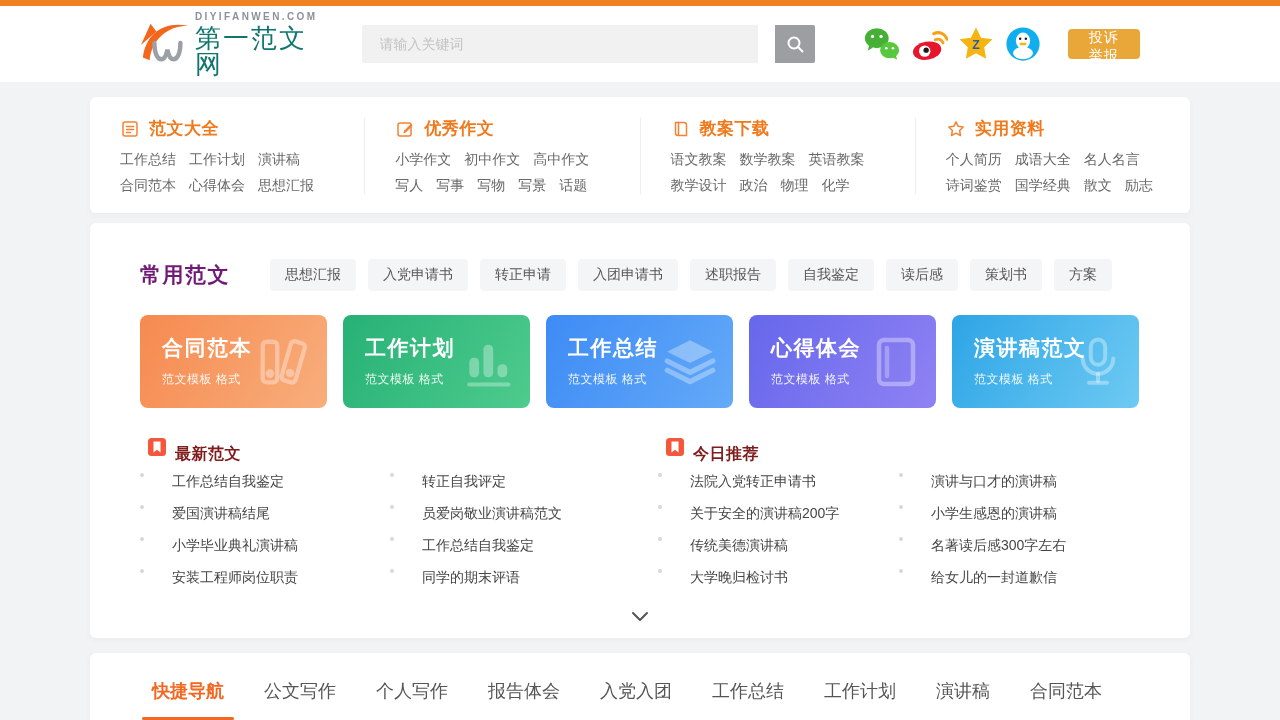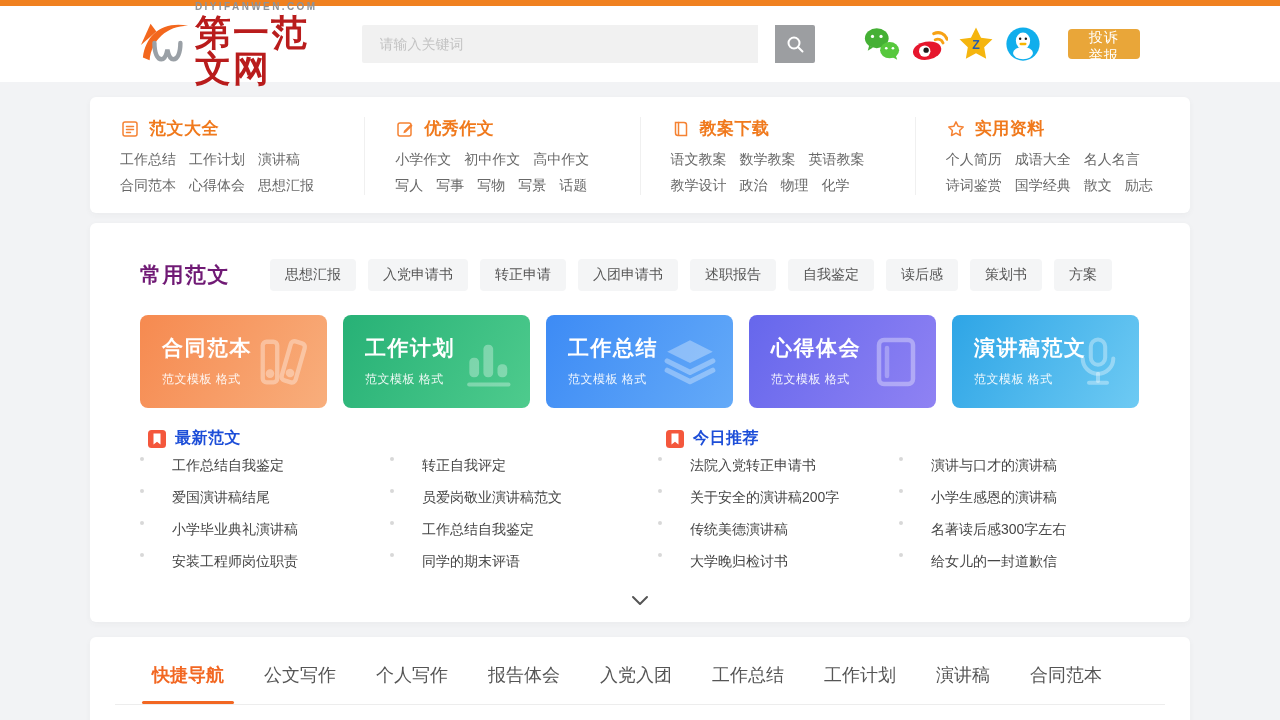--- a/index.html
+++ b/index.html
@@ -8,21 +8,21 @@
        font-family:"Liberation Sans","DejaVu Sans",sans-serif;-webkit-font-smoothing:antialiased;}
   a{text-decoration:none;cursor:pointer;}
 
   .topstrip{height:6px;background:#f08120;}
   .header{height:76px;background:#fff;display:flex;align-items:center;}
   .header-inner{width:1000px;margin:16px auto;display:flex;align-items:center;}
 
   .logo{display:flex;align-items:center;gap:5px;cursor:pointer;}
   .logo-text{display:flex;flex-direction:column;line-height:1;}
   .logo-domain{font-size:10px;color:#8d9299;letter-spacing:2.4px;margin-bottom:3px;font-weight:bold;}
-  .logo-name{font-size:36px;color:#b91c1c;font-weight:bold;letter-spacing:2px;}
+  .logo-name{font-size:26px;color:#0f766e;font-weight:normal;letter-spacing:2px;}
 
   .search{display:flex;margin-left:44px;gap:17px;}
   .search-input{width:360px;height:38px;background:#f1f1f1;border:none;outline:none;
        padding:0 18px;font-size:14px;color:#333;border-radius:2px 0 0 2px;}
   .search-input::placeholder{color:#c3c3c3;}
   .search-btn{width:40px;height:38px;background:#9c9ea1;border:none;border-radius:0 2px 2px 0;
        display:flex;align-items:center;justify-content:center;cursor:pointer;}
 
   .social{display:flex;gap:9px;margin-left:48px;align-items:center;}
   .social-icon{width:38px;height:38px;display:block;}
@@ -55,21 +55,21 @@
   .grad-card{position:relative;width:187px;height:93px;border-radius:8px;color:#fff;
        padding:19px 0 0 22px;box-sizing:border-box;overflow:hidden;cursor:pointer;flex:none;}
   .grad-title{font-size:21px;font-weight:bold;letter-spacing:1.5px;}
   .grad-sub{font-size:12px;opacity:.9;margin-top:9px;letter-spacing:.5px;}
   .grad-icon{position:absolute;right:14px;top:50%;transform:translateY(-50%);}
 
   .lists{display:flex;margin-top:20px;}
   .list-block{width:50%;box-sizing:border-box;}
   .list-block+.list-block{padding-left:18px;}
   .list-head{display:flex;align-items:center;gap:9px;margin-left:8px;}
-  .list-title{font-size:16px;font-weight:bold;color:#1d4ed8;letter-spacing:.5px;}
+  .list-title{font-size:16px;font-weight:bold;color:#7f1d1d;letter-spacing:.5px;margin-top:16px;}
   .list-cols{display:flex;margin-top:8px;}
   .list-col{width:50%;}
   .list-item{display:flex;gap:28px;height:32px;}
   .dot{width:4px;height:4px;border-radius:50%;background:#d8d8d8;flex:none;}
   .item-text{font-size:14px;color:#454545;white-space:nowrap;}
 
   .expand{display:flex;justify-content:center;padding:10px 0 4px;cursor:pointer;}
 
   
   .bottom-card{margin-top:15px;height:120px;box-sizing:border-box;}

